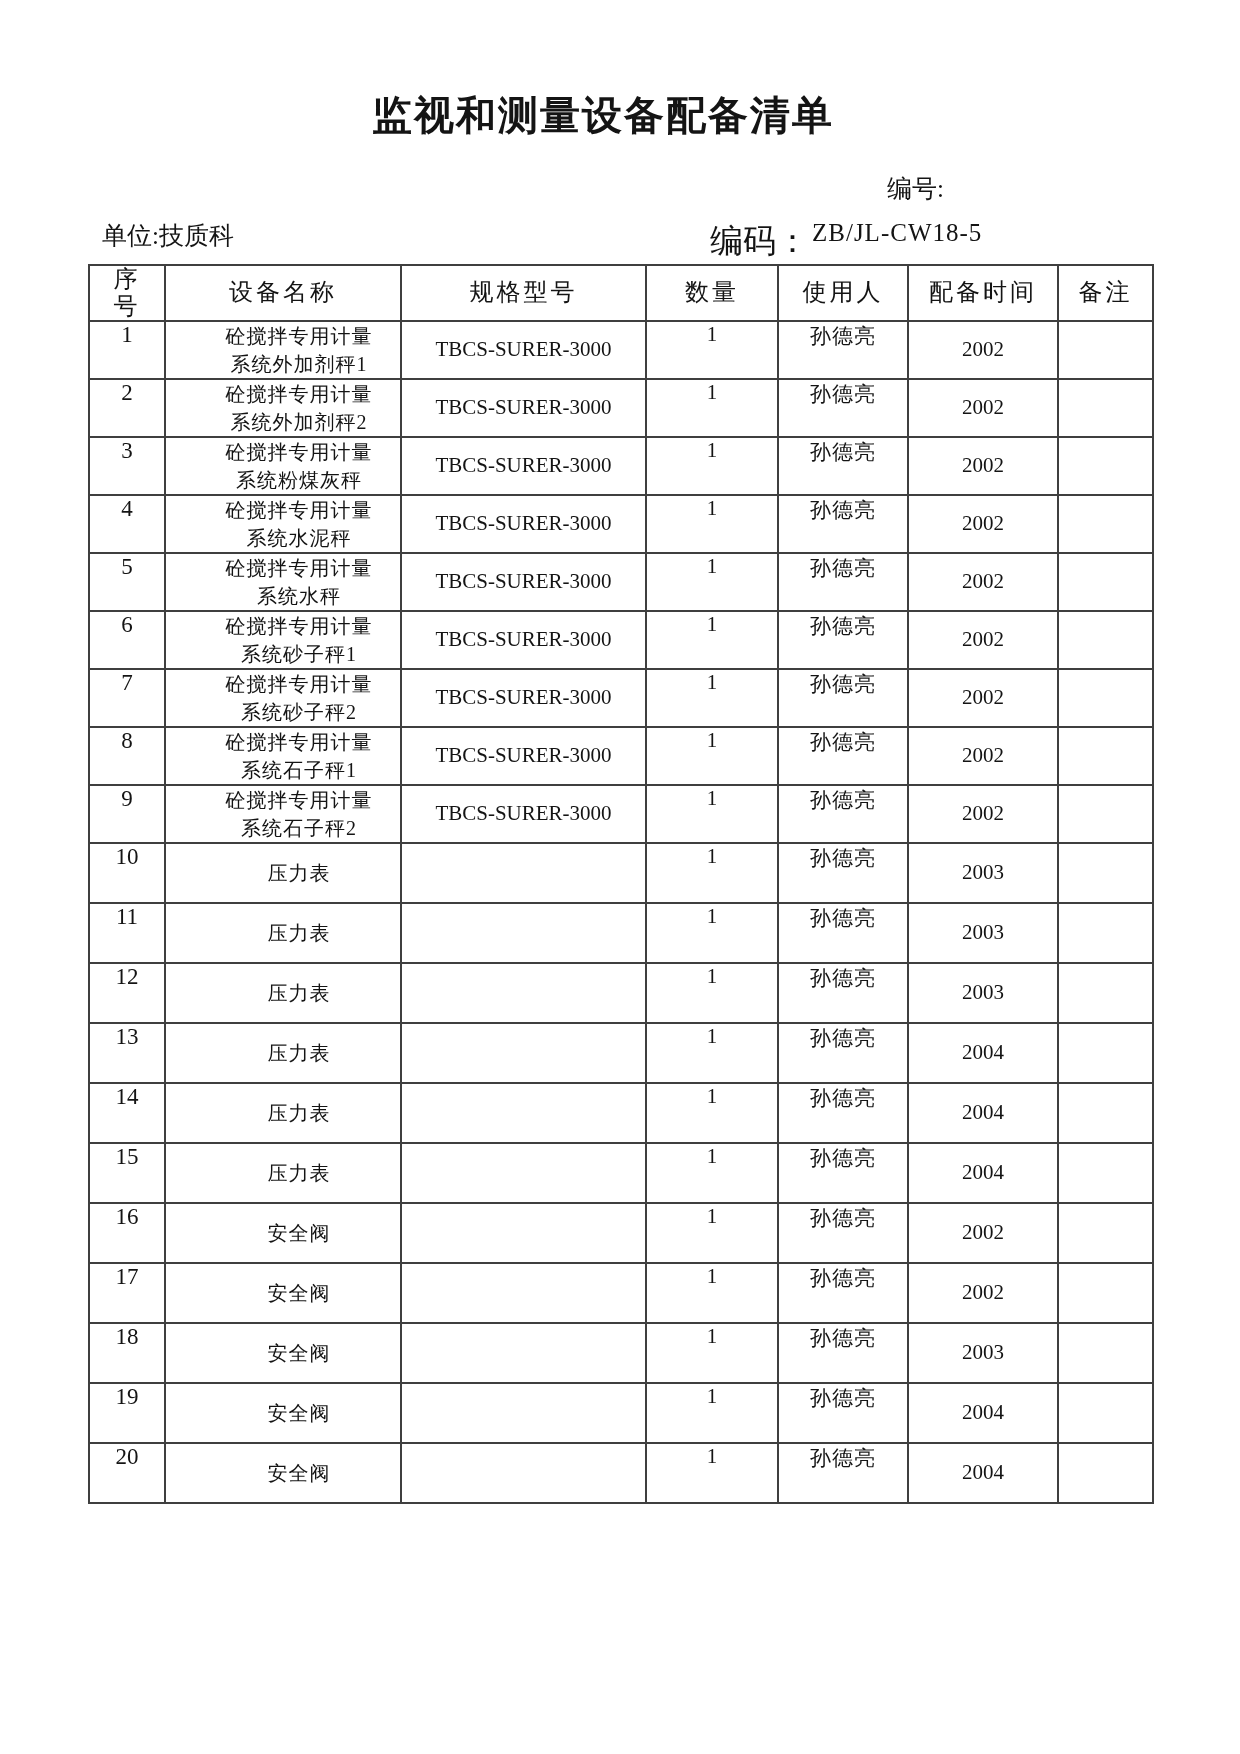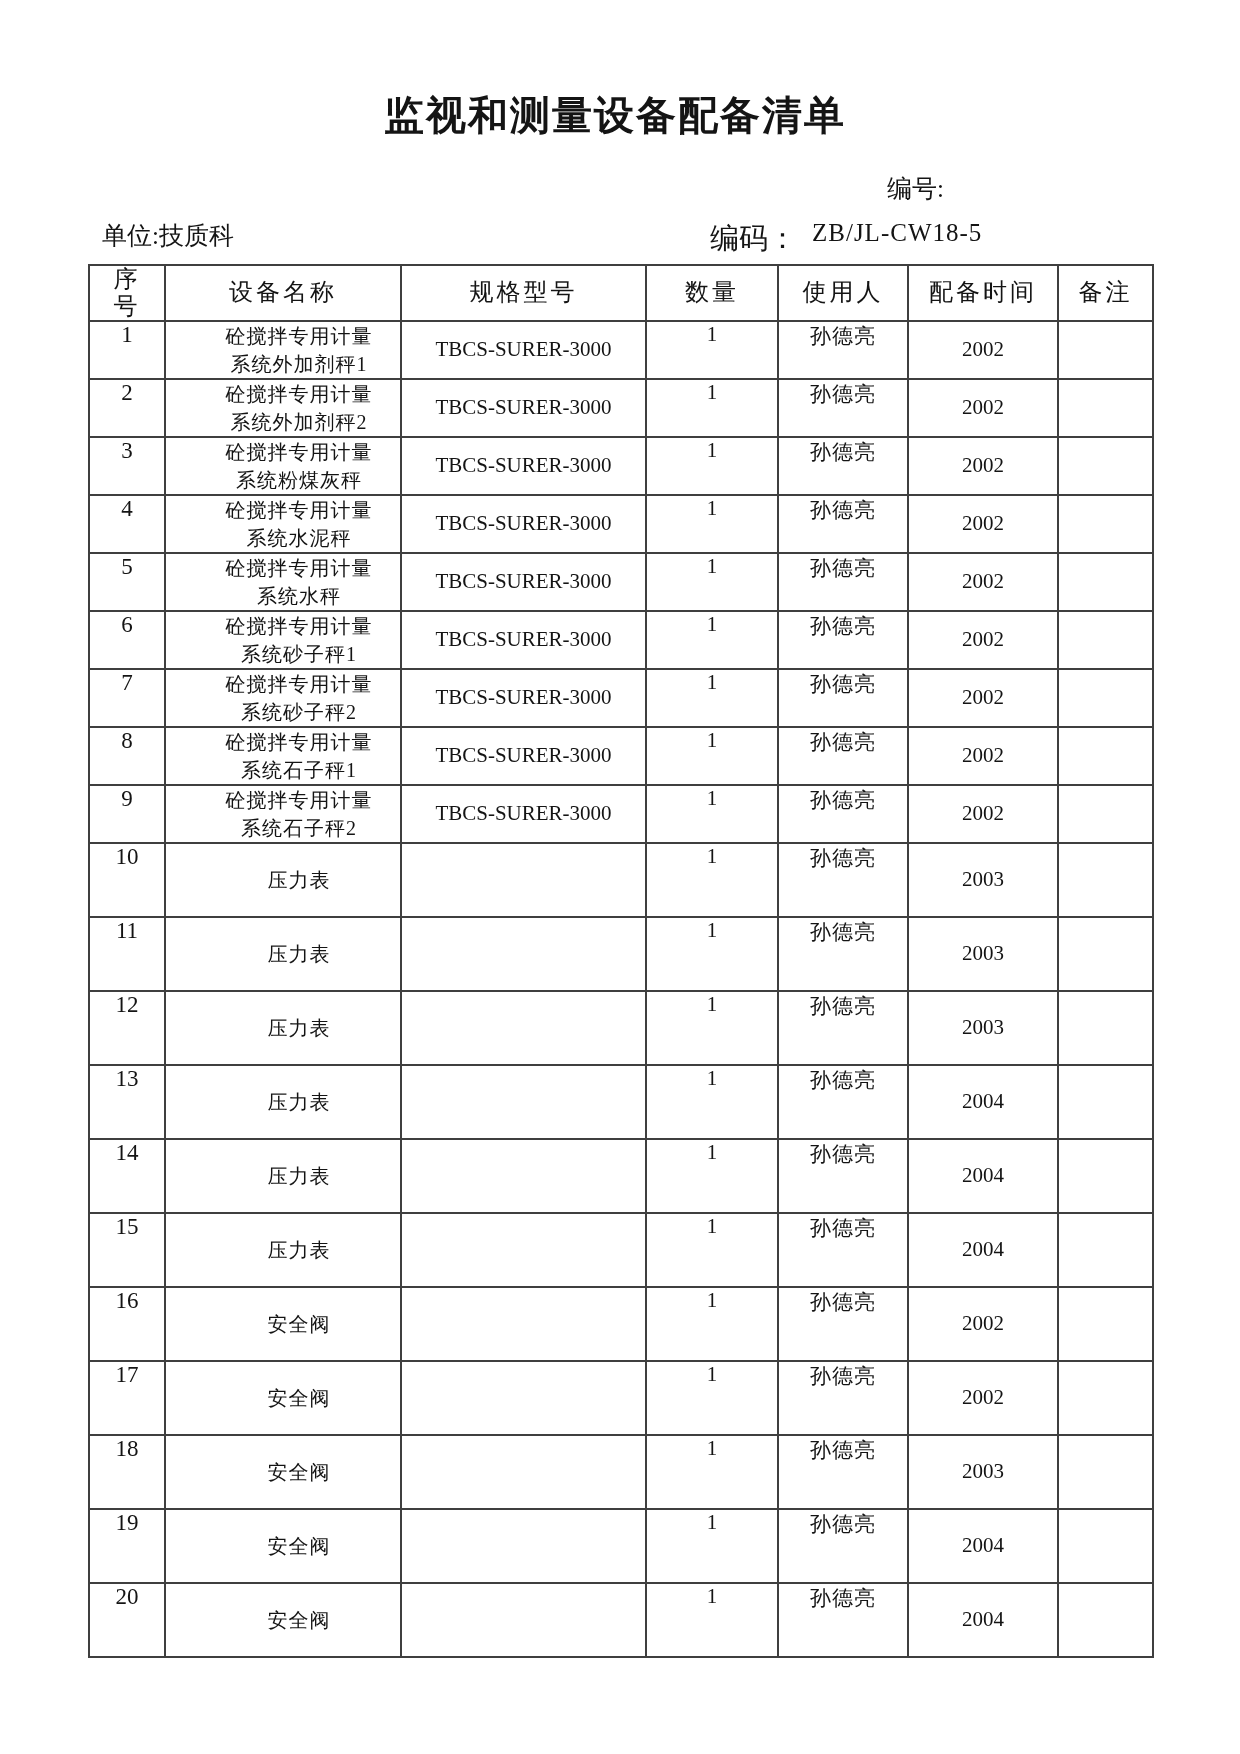--- a/index.html
+++ b/index.html
@@ -15,40 +15,39 @@
   .doc-title {
     position: absolute;
     top: 88px;
     left: 0;
     width: 1206px;
     text-align: center;
     font-size: 40px;
     font-weight: bold;
     letter-spacing: 2px;
     white-space: nowrap;
-    padding-left: 12px;
   }
   .num-label {
     position: absolute;
     top: 172px;
     left: 868px;
     font-size: 25px;
     margin-left: 19px;
   }
   .unit-label {
     position: absolute;
     top: 219px;
     left: 102px;
     font-size: 25px;
   }
   .code-label {
     position: absolute;
     top: 219px;
     left: 710px;
-    font-size: 29px;
+    font-size: 33px;
   }
   .code-value {
     position: absolute;
     top: 219px;
     left: 812px;
     font-size: 25px;
     letter-spacing: 1px;
   }
   table.equip {
     position: absolute;
@@ -67,21 +66,21 @@
   thead th {
     font-weight: normal;
     font-size: 24px;
     text-align: center;
     vertical-align: middle;
     white-space: pre-line;
     line-height: 1.12;
     letter-spacing: 3px;
   }
   tbody tr { height: 58px; }
-  tbody tr:nth-child(n+10) { height: 74px; padding-left: 16px; }
+  tbody tr:nth-child(n+10) { height: 60px; padding-left: 16px; }
   tbody td { text-align: center; font-size: 21px; }
   td.col-no   { vertical-align: top; padding-top: 3px;  font-size: 23px; }
   td.col-name { vertical-align: middle; font-size: 20px; line-height: 1.4; padding-top: 2px; letter-spacing: 1px; }
   td.col-spec { vertical-align: middle; padding-top: 6px; font-size: 21px; }
   td.col-qty  { vertical-align: top; padding-top: 4px; }
   td.col-user { vertical-align: top; padding-top: 5px; letter-spacing: 1px; font-family: Liberation Mono, monospace; }
   td.col-time { vertical-align: middle; padding-top: 14px; }
   .name-line { display: block; margin-left: 32px; }
   .name-line:empty { display: none; }
 </style>

